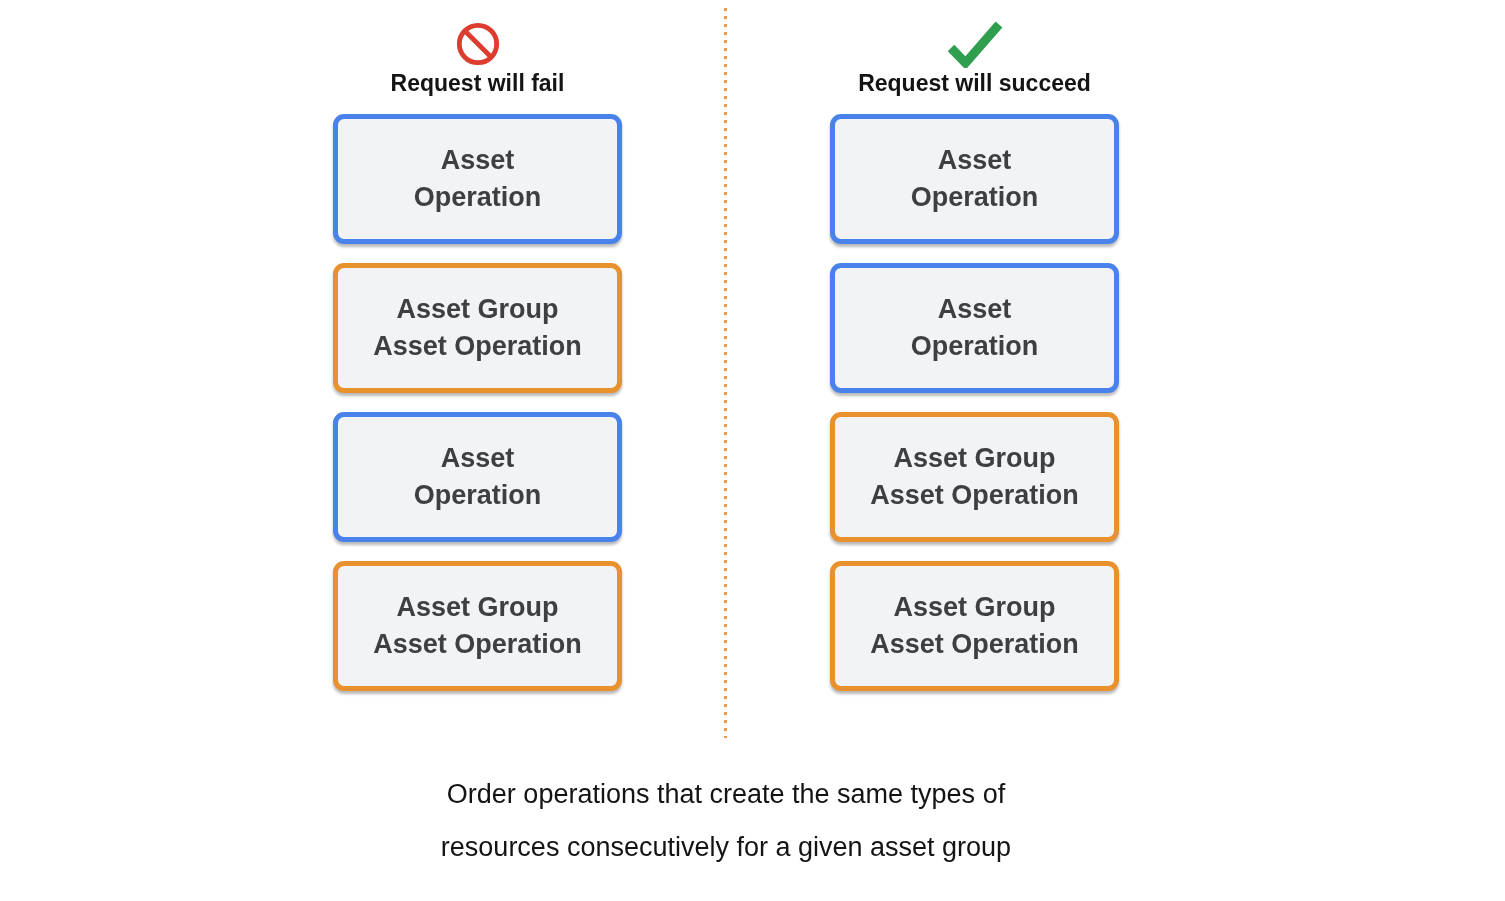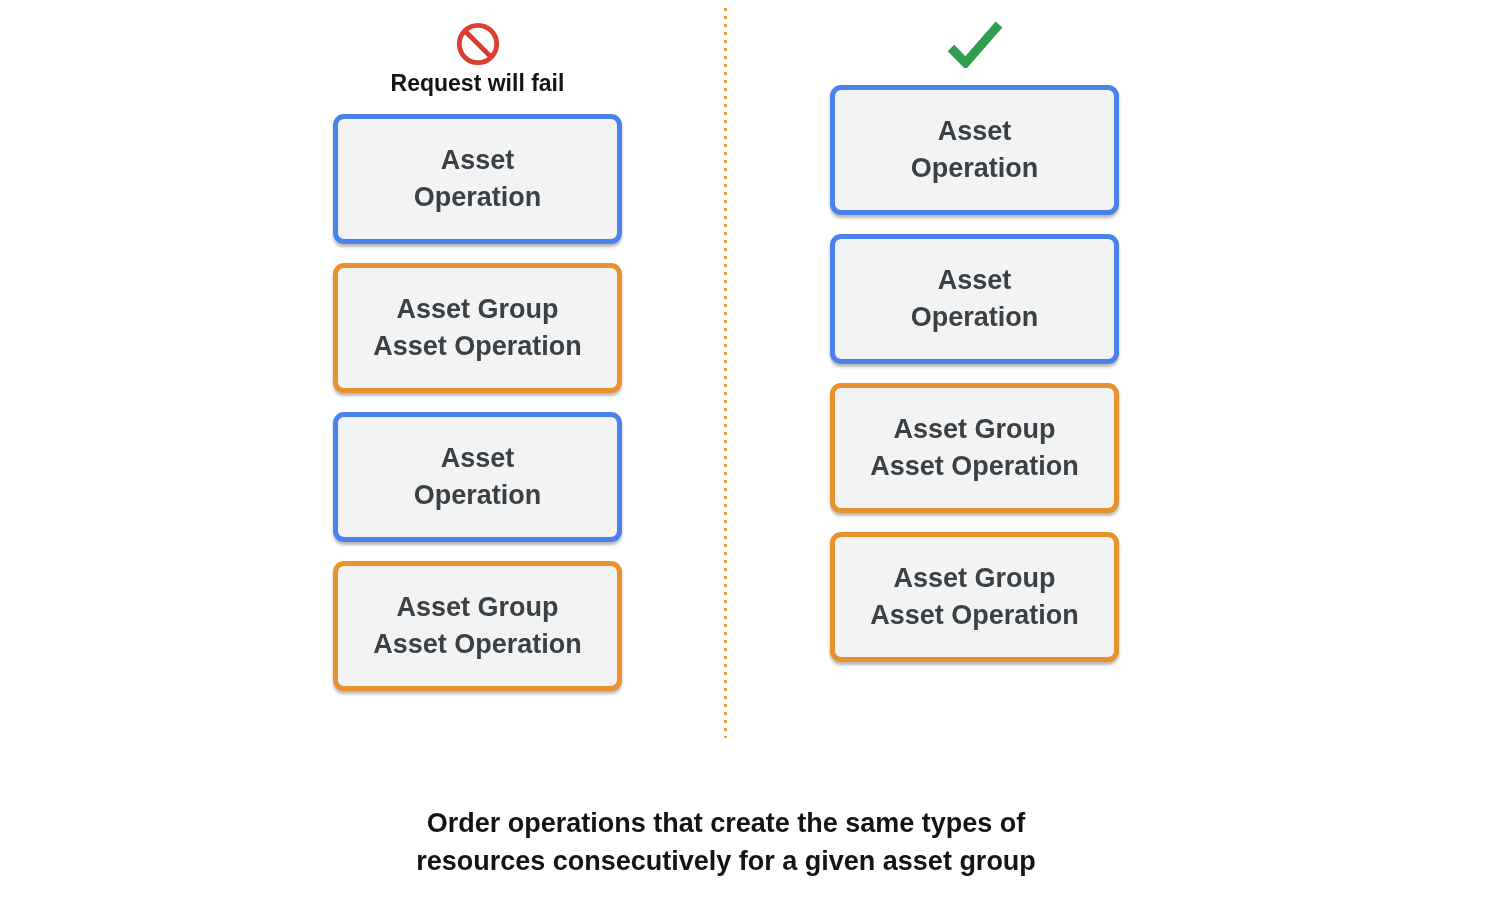--- a/index.html
+++ b/index.html
@@ -77,26 +77,26 @@
     height: 730px;
     background: repeating-linear-gradient(
       to bottom,
       #ec9c43 0px, #ec9c43 3px,
       transparent 3px, transparent 8px
     );
   }
   .caption {
     position: absolute;
     left: 333px;
-    top: 804px;
+    top: 768px;
     width: 786px;
     text-align: center;
     font-size: 27px;
-    font-weight: 700;
-    line-height: 38px;
+    font-weight: 400;
+    line-height: 53px;
     color: #141414;
     white-space: pre-line;
   }
   .icon-svg { display: block; }
 </style>
 </head>
 <body>
 
 <div class="canvas">
 
@@ -121,20 +121,21 @@
   </div>
 
   <div class="divider"></div>
 
   <div class="column column-right">
     <div class="icon-slot">
       <svg class="icon-svg" width="58" height="48" viewBox="0 0 58 48">
         <path d="M5 28 L19.5 43 L53 4.5" fill="none" stroke="#2F9E4F" stroke-width="9" stroke-linecap="butt" stroke-linejoin="miter"></path>
       </svg>
     </div>
+    <div class="col-title">Request will succeed</div>
     <div class="boxes">
       <div class="box" data-type="asset-operation">Asset
 Operation</div>
       <div class="box" data-type="asset-operation">Asset
 Operation</div>
       <div class="box" data-type="asset-group-asset-operation">Asset Group
 Asset Operation</div>
       <div class="box" data-type="asset-group-asset-operation">Asset Group
 Asset Operation</div>
     </div>

